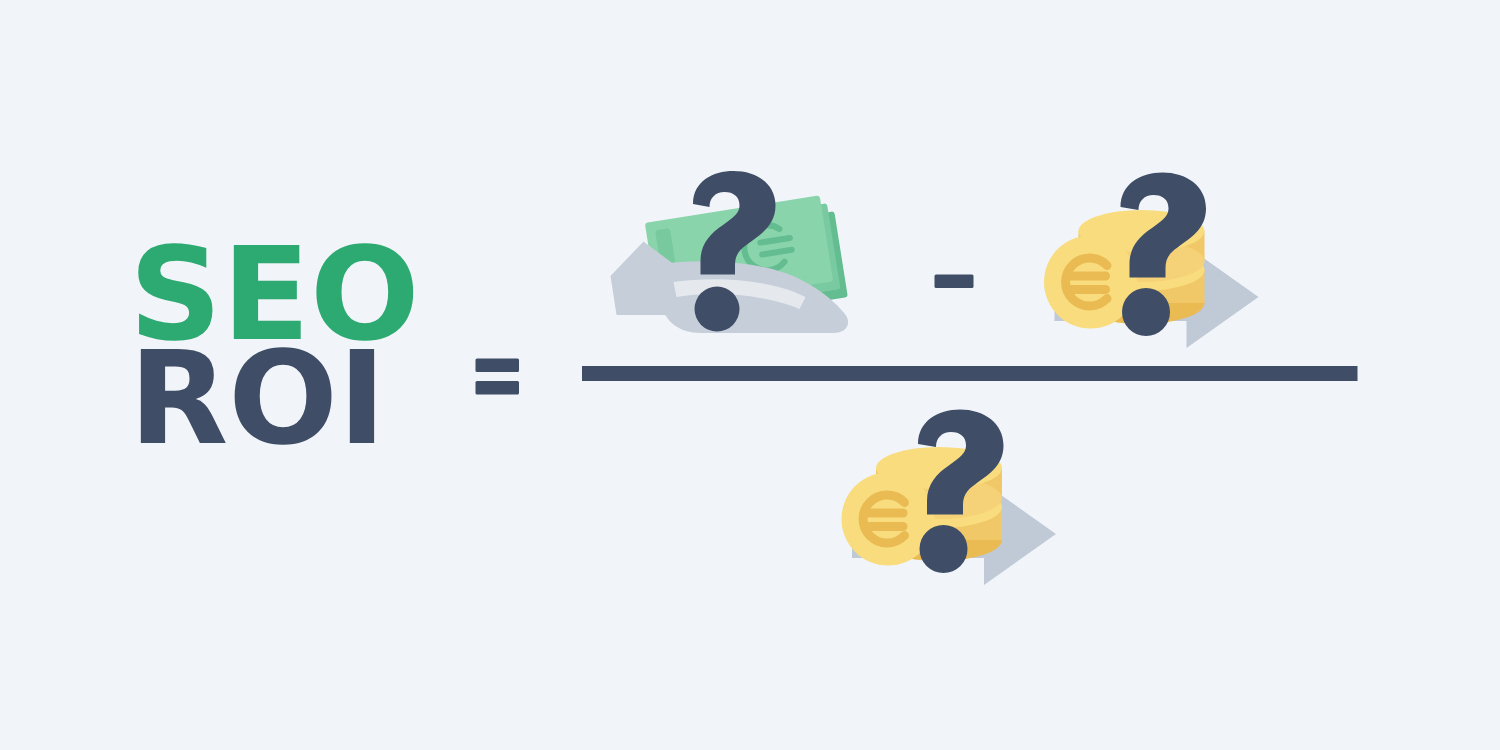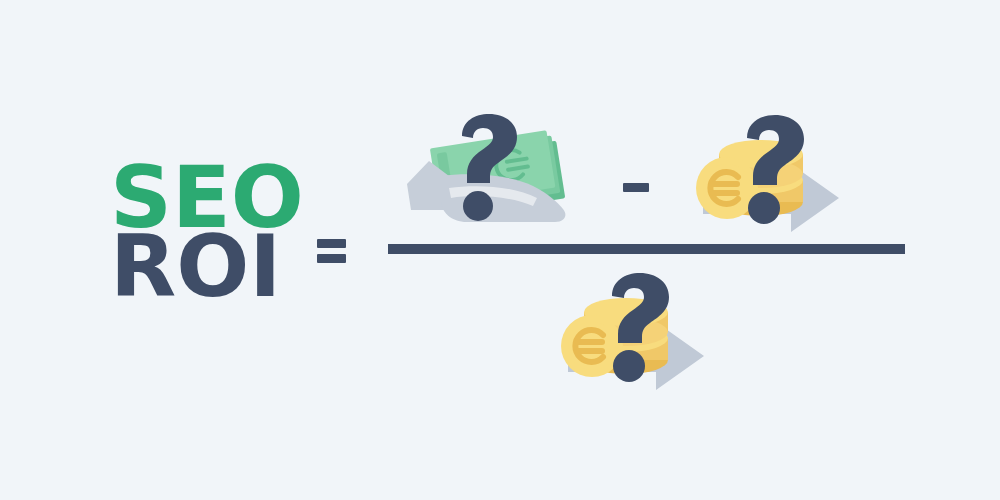--- a/index.html
+++ b/index.html
@@ -22,21 +22,20 @@
 
   
   .wordmark {
     position: absolute;
     left: 86px;
     top: 163px;
     width: 200px;
     height: 170px;
     line-height: 0.80;
     letter-spacing: -0.5px;
-    margin-left: 24px;
   }
   .wordmark .line {
     display: block;
     font-size: 86px;
     font-weight: 700;
     font-family: "DejaVu Sans", "Liberation Sans", sans-serif;
     letter-spacing: 0px;
     white-space: nowrap;
   }
   .wordmark .seo { color: #2caa72; }

